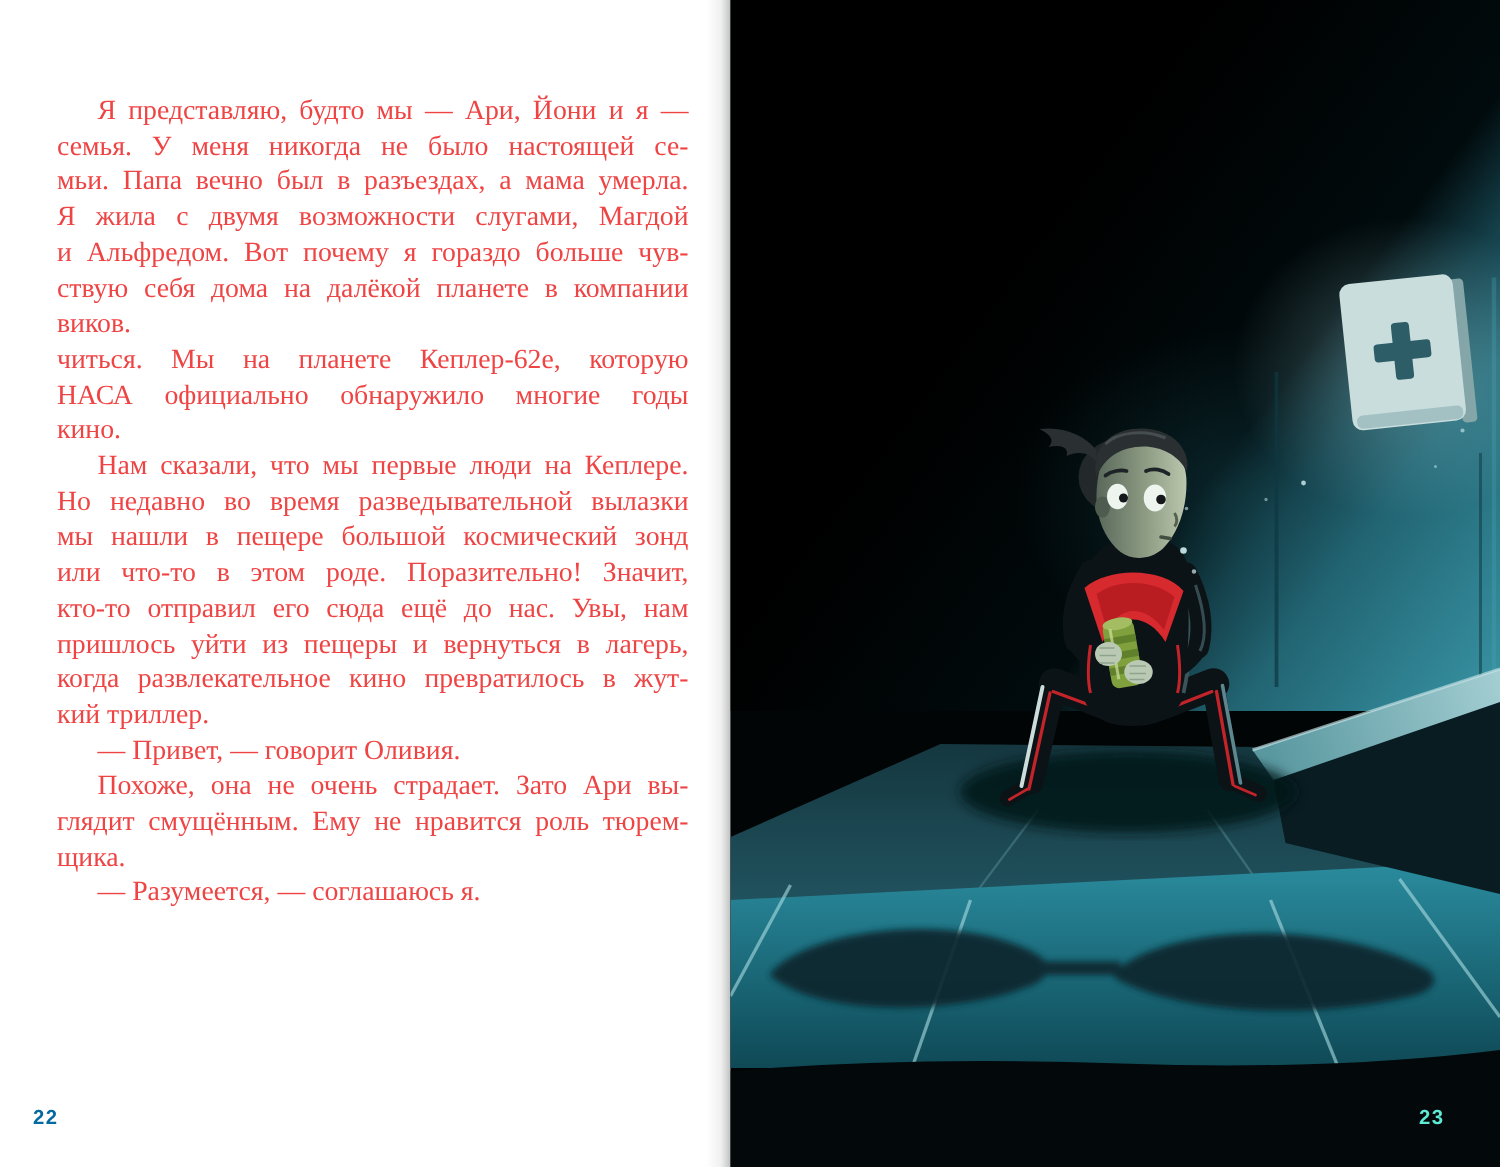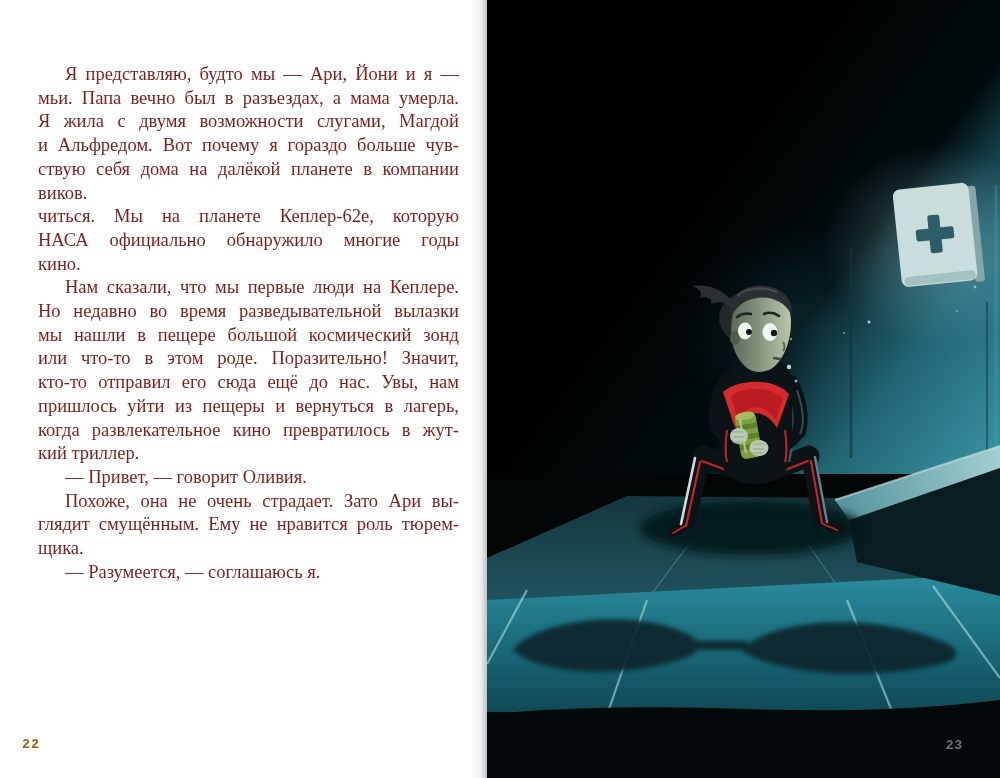--- a/index.html
+++ b/index.html
@@ -13,48 +13,49 @@
   .page-left{
     position:absolute;left:0;top:0;width:487px;height:778px;background:#ffffff;
   }
   .page-left .gutter-shade{
     position:absolute;right:0;top:0;width:16px;height:100%;
     background:linear-gradient(to right, rgba(0,0,0,0), rgba(60,60,60,0.08) 60%, rgba(90,95,95,0.38) 100%);
     pointer-events:none;
   }
   .text-block{
     position:absolute;left:38px;top:63px;width:421px;
-    font-size:18.5px;line-height:23.7px;color:#7f1d1d;
+    font-size:18.5px;line-height:23.7px;color:#ef4444;
   }
   .tline{text-align:justify;text-align-last:justify;}
   .tline.last{text-align-last:left;}
   .tline.first{padding-left:27px;}
 
   .pageno{
     font-family:"Liberation Sans", sans-serif;font-weight:bold;
     font-size:13.5px;letter-spacing:1px;
   }
-  .pageno-left{position:absolute;left:22px;bottom:26px;color:#a16207;font-family:Liberation Mono, monospace;}
+  .pageno-left{position:absolute;left:22px;bottom:26px;color:#0369a1;}
 
   
   .page-right{
     position:absolute;left:487px;top:0;width:513px;height:778px;background:#020505;
   }
   .page-right svg{display:block;width:513px;height:778px;}
-  .pageno-right{position:absolute;right:37px;bottom:26px;color:#737373;}
+  .pageno-right{position:absolute;right:37px;bottom:26px;color:#5eead4;}
 </style>
 </head>
 <body>
 
 <div class="spread">
 
   <div class="page-left">
     <div class="text-block" id="text-block">
         <div class="para">
           <div class="tline first">Я представляю, будто мы — Ари, Йони и я —</div>
+          <div class="tline">семья. У меня никогда не было настоящей се-</div>
           <div class="tline">мьи. Папа вечно был в разъездах, а мама умерла.</div>
           <div class="tline">Я жила с двумя возможности слугами, Магдой</div>
           <div class="tline">и Альфредом. Вот почему я гораздо больше чув-</div>
           <div class="tline">ствую себя дома на далёкой планете в компании</div>
           <div class="tline last">виков.</div>
         </div>
         <div class="para">
           <div class="tline">читься. Мы на планете Кеплер-62е, которую</div>
           <div class="tline">НАСА официально обнаружило многие годы</div>
           <div class="tline last">кино.</div>

